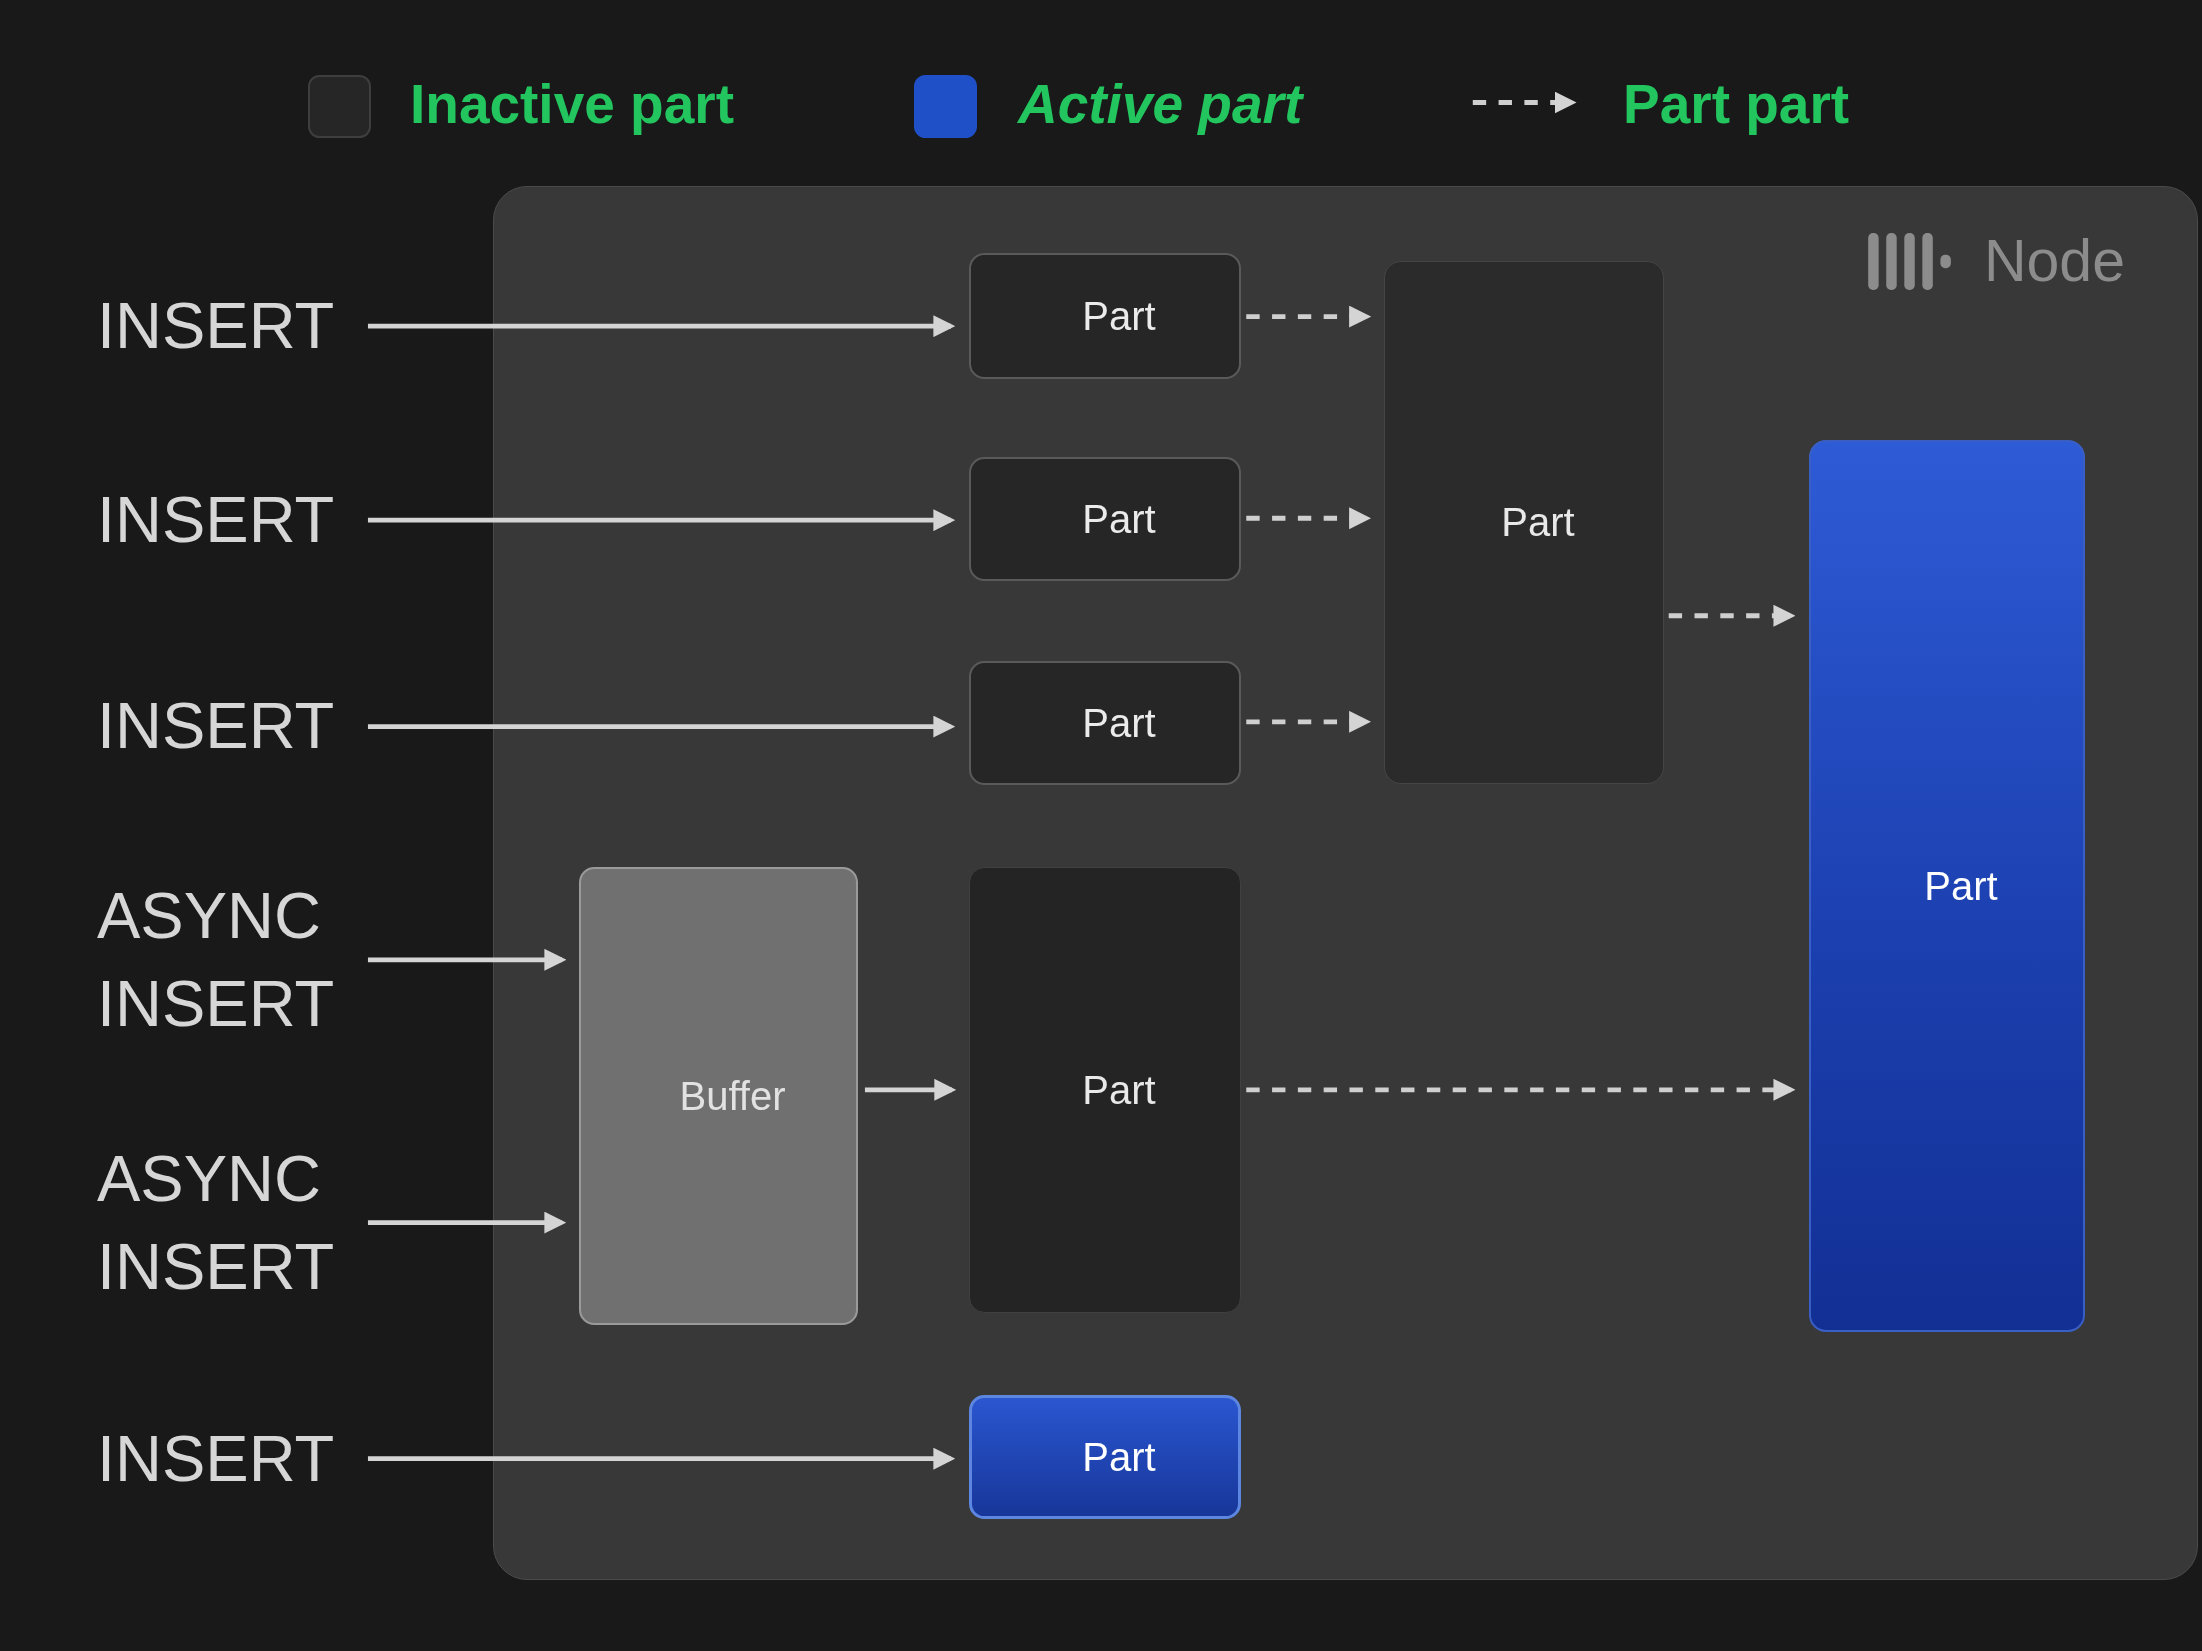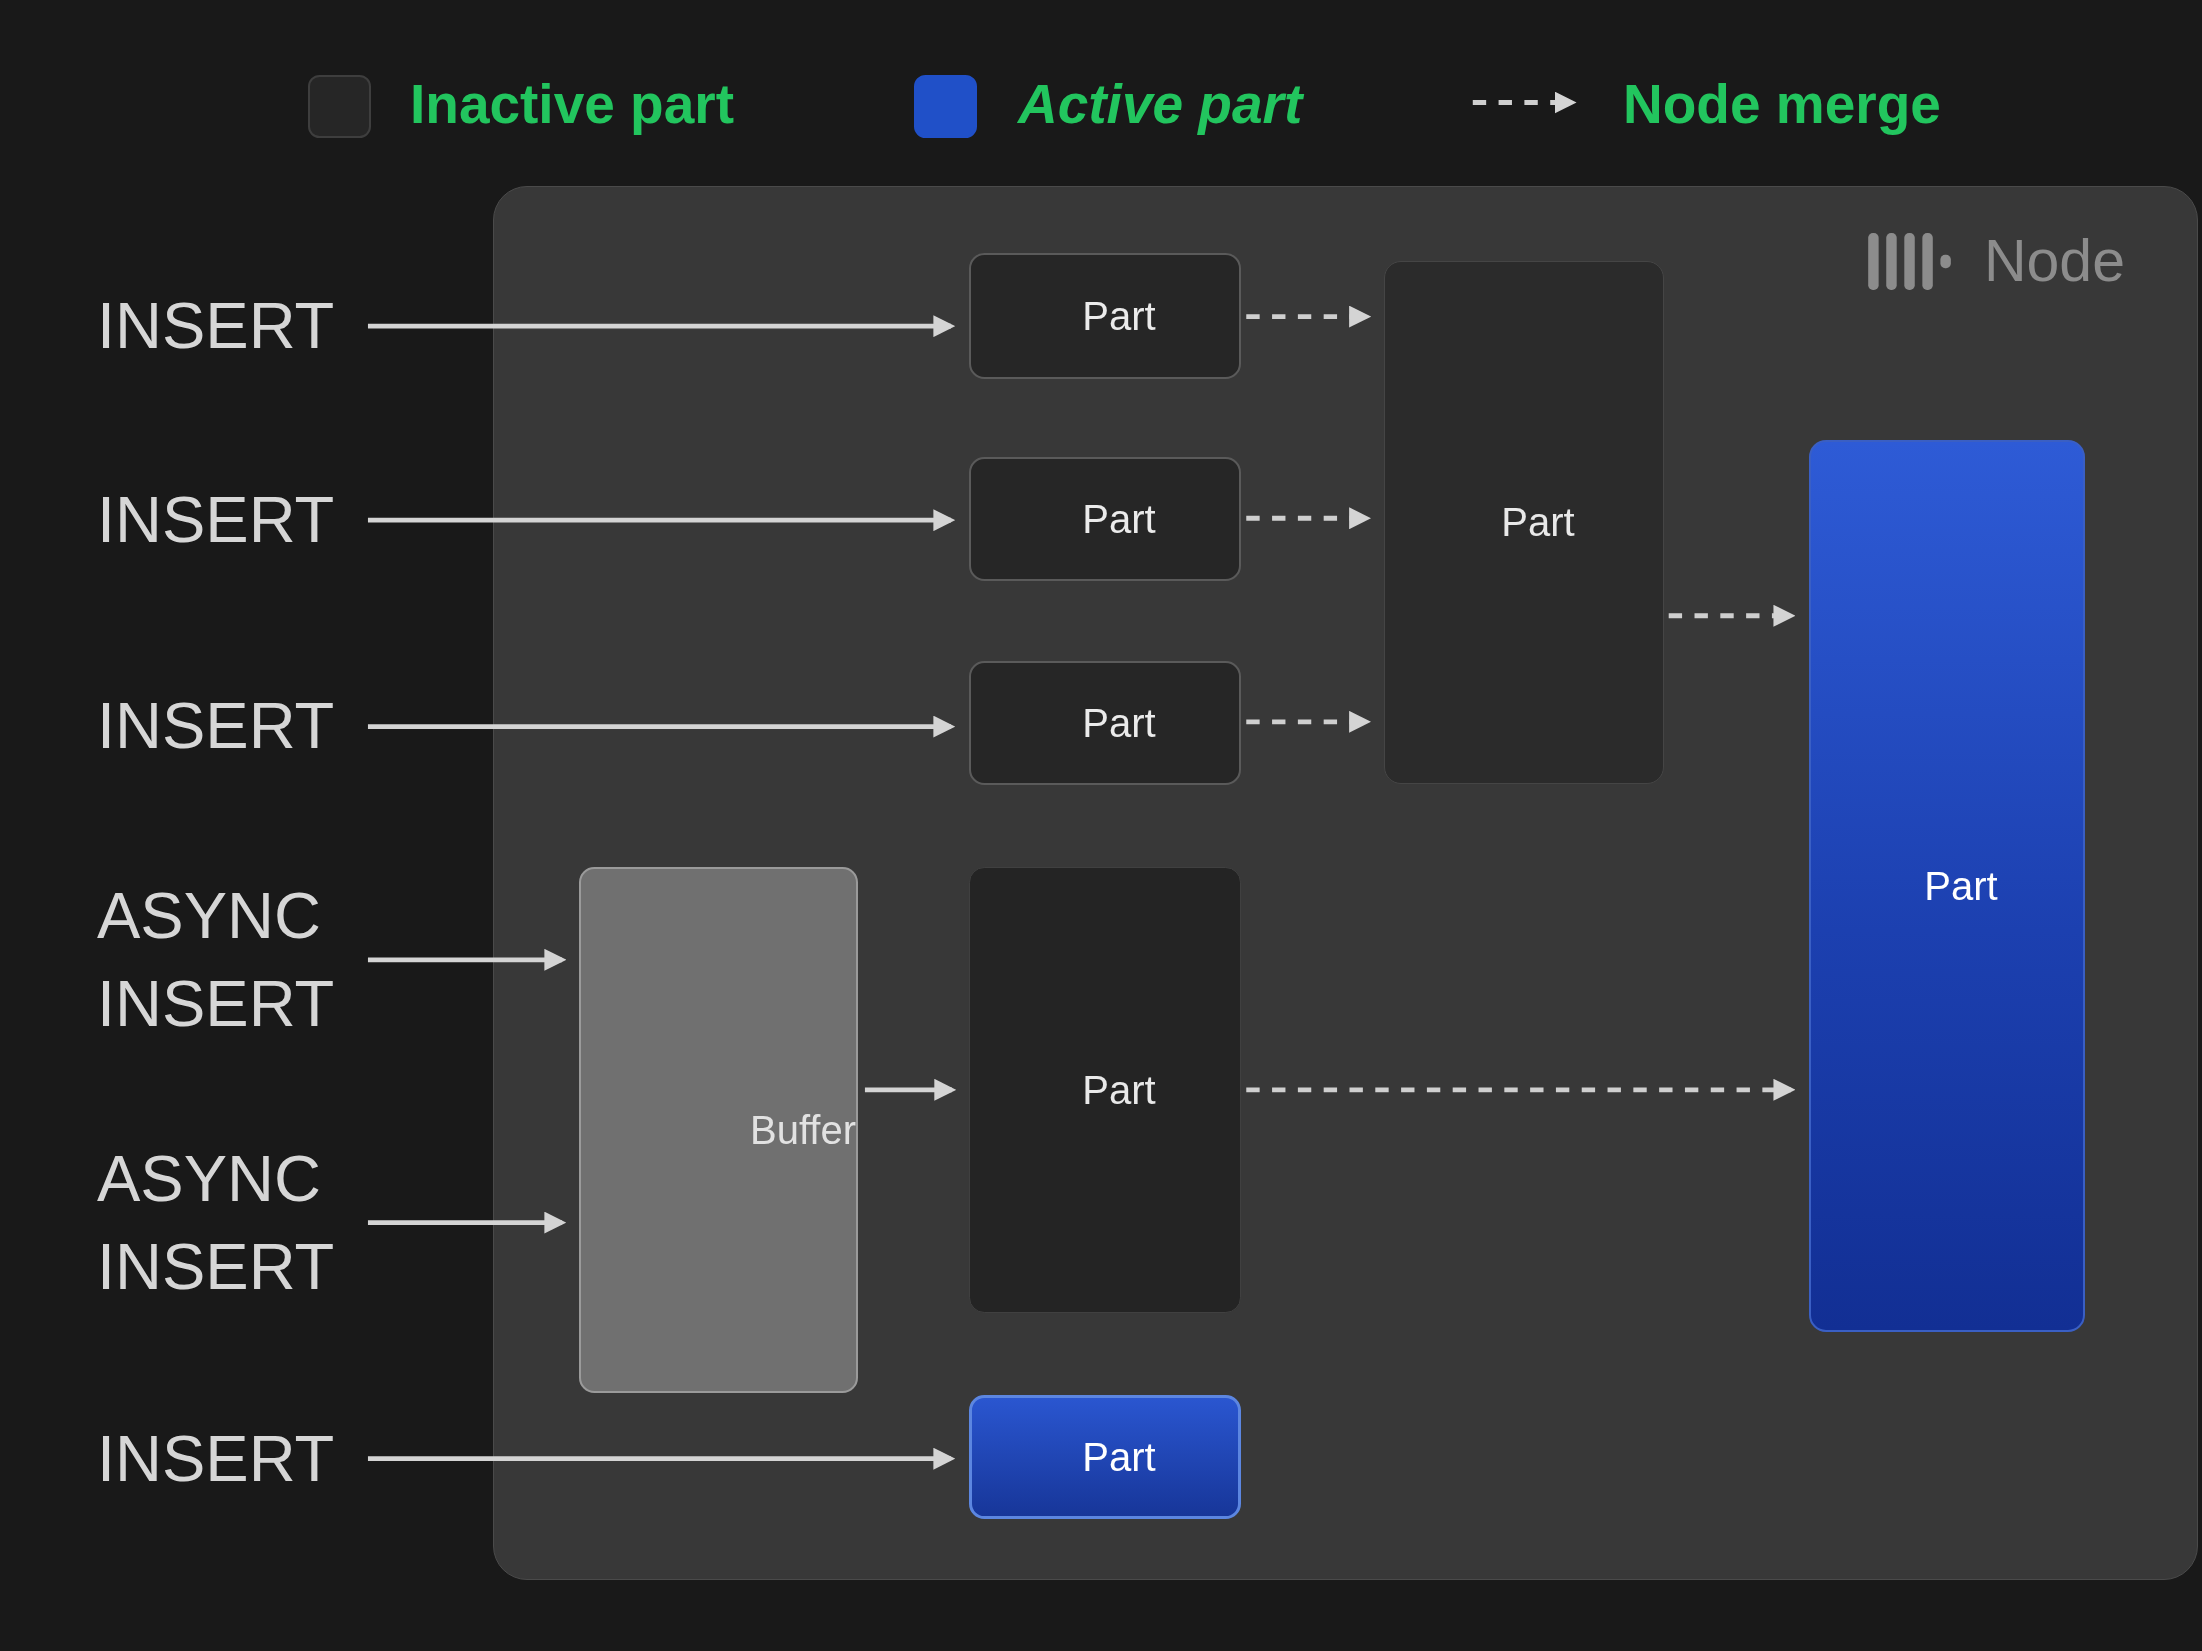--- a/index.html
+++ b/index.html
@@ -172,21 +172,21 @@
   <line class="darrow" x1="1304" y1="542" x2="1430" y2="542" marker-end="url(#ah)"></line>
   <line class="darrow" x1="1304" y1="755" x2="1430" y2="755" marker-end="url(#ah)"></line>
   <line class="darrow" x1="1746" y1="644" x2="1874" y2="644" marker-end="url(#ah)"></line>
   <line class="darrow" x1="1304" y1="1140" x2="1874" y2="1140" marker-end="url(#ah)"></line>
 </svg>
 
 <div class="abs legend-swatch inactive" style="left:308px; top:75px;"></div>
 <div class="abs legend-label" style="left:410px; top:104px;">Inactive part</div>
 <div class="abs legend-swatch active" style="left:914px; top:75px;"></div>
 <div class="abs legend-label" style="left:1018px; top:104px;font-style:italic;">Active part</div>
-<div class="abs legend-label" style="left:1623px; top:104px;">Node merge</div>
+<div class="abs legend-label" style="left:1623px; top:104px;">Part part</div>
 
 <div class="abs input-label" style="top:326px;">INSERT</div>
 <div class="abs input-label" style="top:520px;">INSERT</div>
 <div class="abs input-label" style="top:726px;">INSERT</div>
 <div class="abs input-label" style="top:960px;">ASYNC INSERT</div>
 <div class="abs input-label" style="top:1223px;">ASYNC INSERT</div>
 <div class="abs input-label" style="top:1459px;">INSERT</div>
 
 <div class="abs box inactive-small" style="left:969px; top:253px; width:272px; height:126px;">
   <span>Part</span>
@@ -195,21 +195,21 @@
   <span>Part</span>
 </div>
 <div class="abs box inactive-small" style="left:969px; top:661px; width:272px; height:124px;">
   <span>Part</span>
 </div>
 
 <div class="abs box merged" style="left:1384px; top:261px; width:280px; height:523px;">
   <span>Part</span>
 </div>
 
-<div class="abs box buffer" style="left:579px; top:867px; width:279px; height:526px;justify-content:flex-end;">
+<div class="abs box buffer" style="left:579px; top:867px; width:279px; height:458px;">
   <span>Buffer</span>
 </div>
 
 <div class="abs box async-part" style="left:969px; top:867px; width:272px; height:446px;">
   <span>Part</span>
 </div>
 
 <div class="abs box active-large" style="left:1809px; top:440px; width:276px; height:892px;">
   <span>Part</span>
 </div>

